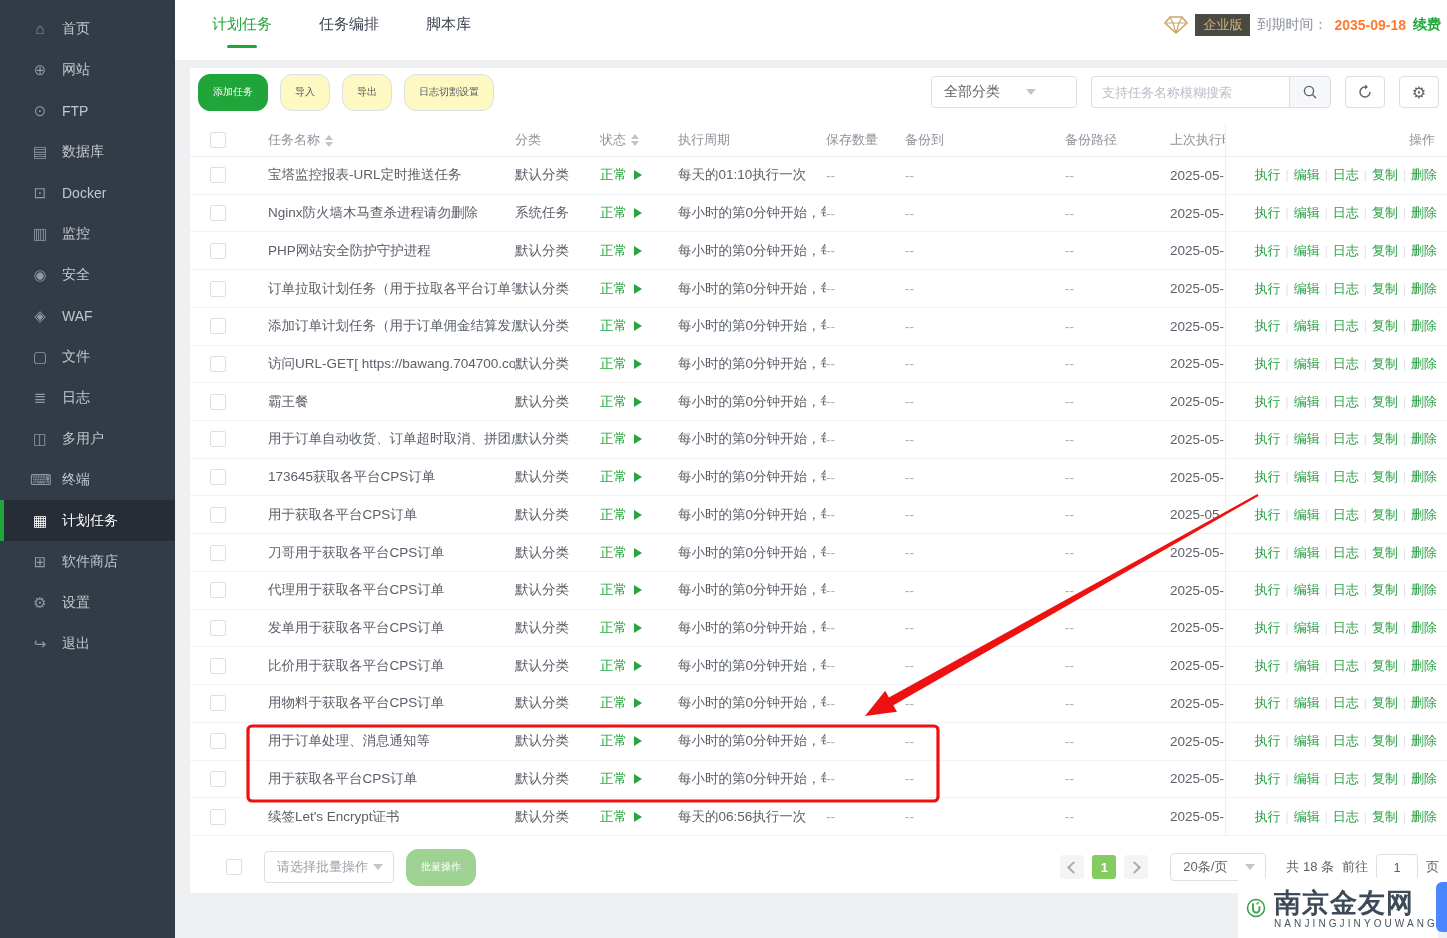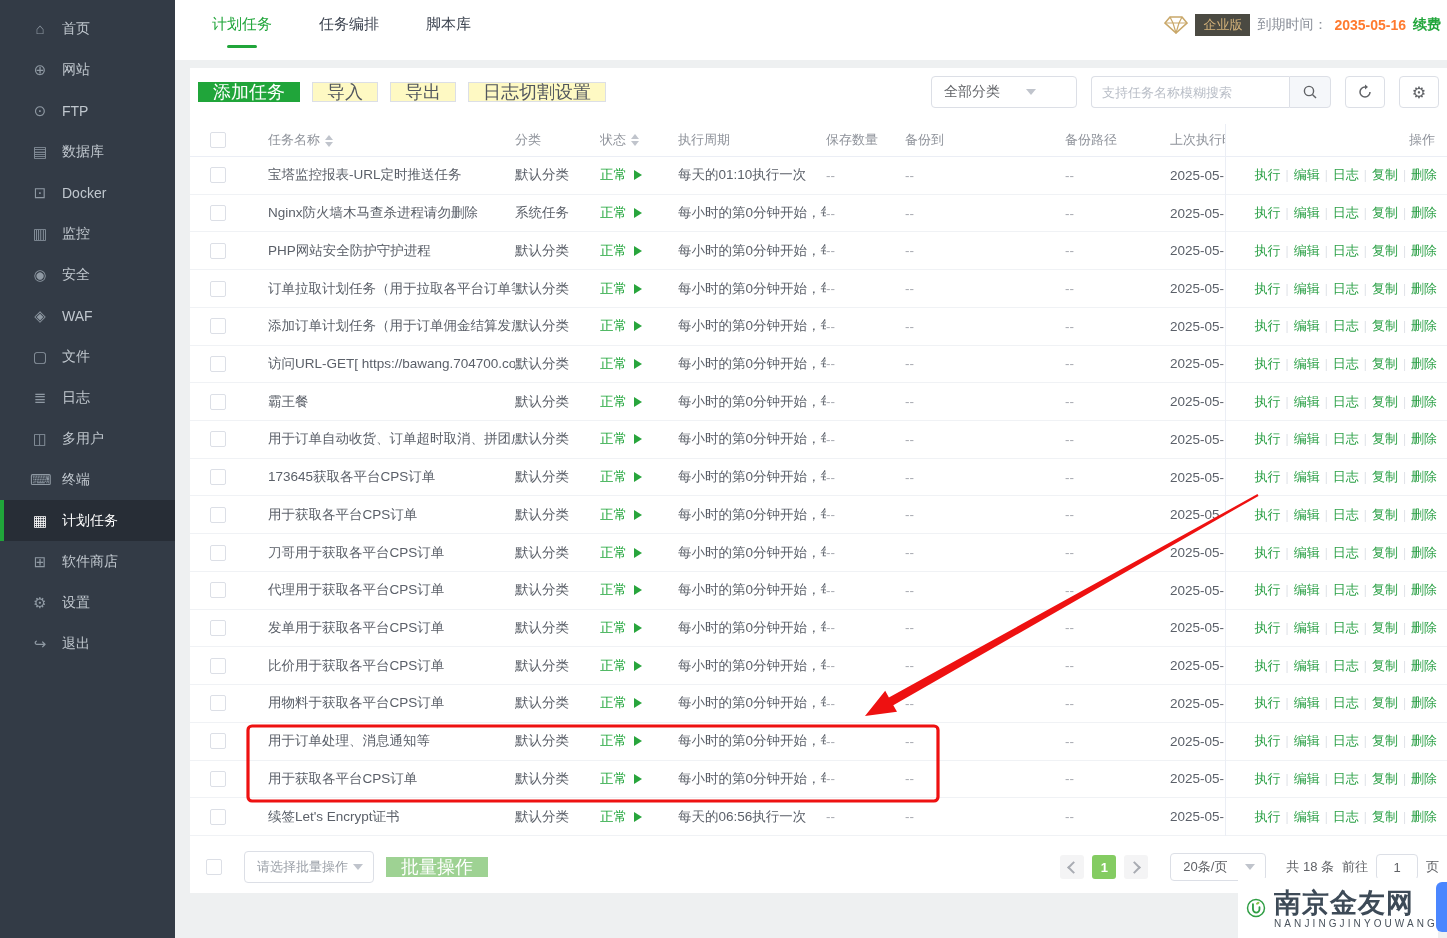--- a/index.html
+++ b/index.html
@@ -27,21 +27,21 @@
   .license{position:absolute;right:6px;top:14px;display:flex;align-items:center;gap:7px;font-size:14px;}
   .lic-badge{background:#4b4a42;color:#d3b27a;font-size:13px;padding:2px 8px;}
   .lic-label{color:#8a8f99;}
   .lic-date{color:#ff7a2f;font-weight:bold;}
   .lic-renew{color:#20a53a;font-weight:bold;cursor:pointer;}
 
   
   .card{position:absolute;left:190px;top:68px;width:1257px;height:825px;background:#fff;}
 
   .toolbar{position:absolute;left:8px;right:8px;top:8px;height:32px;display:flex;align-items:center;}
-  .btn{height:20px;box-sizing:border-box;border-radius:0;font-size:18px;display:inline-flex;align-items:center;justify-content:center;cursor:pointer;}
+  .btn{height:37px;box-sizing:border-box;border-radius:12px;font-size:10px;display:inline-flex;align-items:center;justify-content:center;cursor:pointer;}
   .btn-green{background:#20a53a;color:#fff;border:1px solid #20a53a;padding:0 14px;}
   .btn-plain{background:#fef9c3;color:#51565e;border:1px solid #dcdfe6;padding:0 14px;margin-left:12px;}
   .tb-right{margin-left:auto;display:flex;align-items:flex-start;gap:14px;}
   .selbox{height:32px;box-sizing:border-box;border:1px solid #dcdfe6;border-radius:4px;display:flex;align-items:center;padding:0 10px 0 12px;font-size:14px;color:#606266;cursor:pointer;background:#fff;}
   .selbox .caret{margin-left:auto;width:0;height:0;border-left:5px solid transparent;border-right:5px solid transparent;border-top:6px solid #c0c4cc;margin-left:26px;}
   .search{display:flex;height:32px;}
   .search input{width:198px;box-sizing:border-box;border:1px solid #dcdfe6;border-right:none;border-radius:4px 0 0 4px;padding:0 10px;font-size:13px;color:#606266;outline:none;}
   .search input::placeholder{color:#b9bec7;}
   .search .mag{width:42px;box-sizing:border-box;border:1px solid #dcdfe6;border-radius:0 4px 4px 0;background:#f5f7fa;display:flex;align-items:center;justify-content:center;cursor:pointer;}
   .icon-btn{width:40px;height:32px;box-sizing:border-box;border:1px solid #dcdfe6;border-radius:4px;background:#fff;display:flex;align-items:center;justify-content:center;cursor:pointer;color:#606266;}
@@ -68,21 +68,21 @@
   .play{width:0;height:0;border-top:5px solid transparent;border-bottom:5px solid transparent;border-left:8px solid #28a53c;margin-left:7px;}
 
   
   .ops-panel{position:absolute;left:1035px;top:56px;width:222px;box-sizing:border-box;background:#fff;border-left:1px solid #ebeef5;z-index:3;}
   .ops-head{height:33px;box-sizing:border-box;border-bottom:1px solid #ebeef5;display:flex;align-items:center;justify-content:flex-end;padding-right:12px;font-size:13px;color:#8f939b;}
   .ops-row{height:37.72px;box-sizing:border-box;border-bottom:1px solid #f0f2f5;display:flex;align-items:center;justify-content:flex-end;padding-right:10px;font-size:13px;}
   .op{color:#2ba046;cursor:pointer;text-decoration:none;}
   .sep{color:#e0e3e8;margin:0 5px;font-size:12px;}
 
   
-  .tfoot{position:absolute;left:4px;right:8px;top:783px;height:32px;display:flex;align-items:center;}
+  .tfoot{position:absolute;left:24px;right:8px;top:783px;height:32px;display:flex;align-items:center;}
   .tfoot .checkbox{margin-left:12px;}
   .batch-sel{width:130px;margin-left:22px;height:32px;font-size:13px;color:#9ba0a8;}
   .btn-batch{background:#9ed293;border:1px solid #9ed293;color:#fff;padding:0 14px;margin-left:12px;}
   .pager{margin-left:auto;display:flex;align-items:center;gap:8px;font-size:13px;color:#606266;}
   .pg-btn{width:24px;height:24px;border-radius:3px;background:#f4f4f5;display:flex;align-items:center;justify-content:center;cursor:pointer;}
   .pg-btn .arr{width:7px;height:7px;border-left:2px solid #a8abb2;border-bottom:2px solid #a8abb2;}
   .pg-btn .arr.l{transform:rotate(45deg);margin-left:3px;}
   .pg-btn .arr.r{transform:rotate(-135deg);margin-right:3px;}
   .pg-num{width:24px;height:24px;border-radius:3px;background:#84cc62;color:#fff;display:flex;align-items:center;justify-content:center;font-weight:bold;cursor:pointer;}
   .pg-size{width:96px;height:28px;margin-left:14px;font-size:13px;color:#606266;}
@@ -177,21 +177,21 @@
         <span class="tab">任务编排</span>
         <span class="tab">脚本库</span>
       </nav>
     <div class="license">
       <svg width="24" height="18" viewBox="0 0 24 18">
         <path d="M6 1 L18 1 L23 7 L12 17 L1 7 Z" fill="none" stroke="#c9a86a" stroke-width="1.6"></path>
         <path d="M1 7 L23 7 M6 1 L9 7 L12 17 M18 1 L15 7 L12 17" stroke="#c9a86a" stroke-width="1.2" fill="none"></path>
       </svg>
       <span class="lic-badge">企业版</span>
       <span class="lic-label">到期时间：</span>
-      <span class="lic-date">2035-05-16</span>
+      <span class="lic-date">2035-09-18</span>
       <span class="lic-renew">续费</span>
     </div>
   </header>
 
   <main class="card">
 
     <div class="toolbar">
       <button class="btn btn-green">添加任务</button>
       <button class="btn btn-plain">导入</button>
       <button class="btn btn-plain">导出</button>

